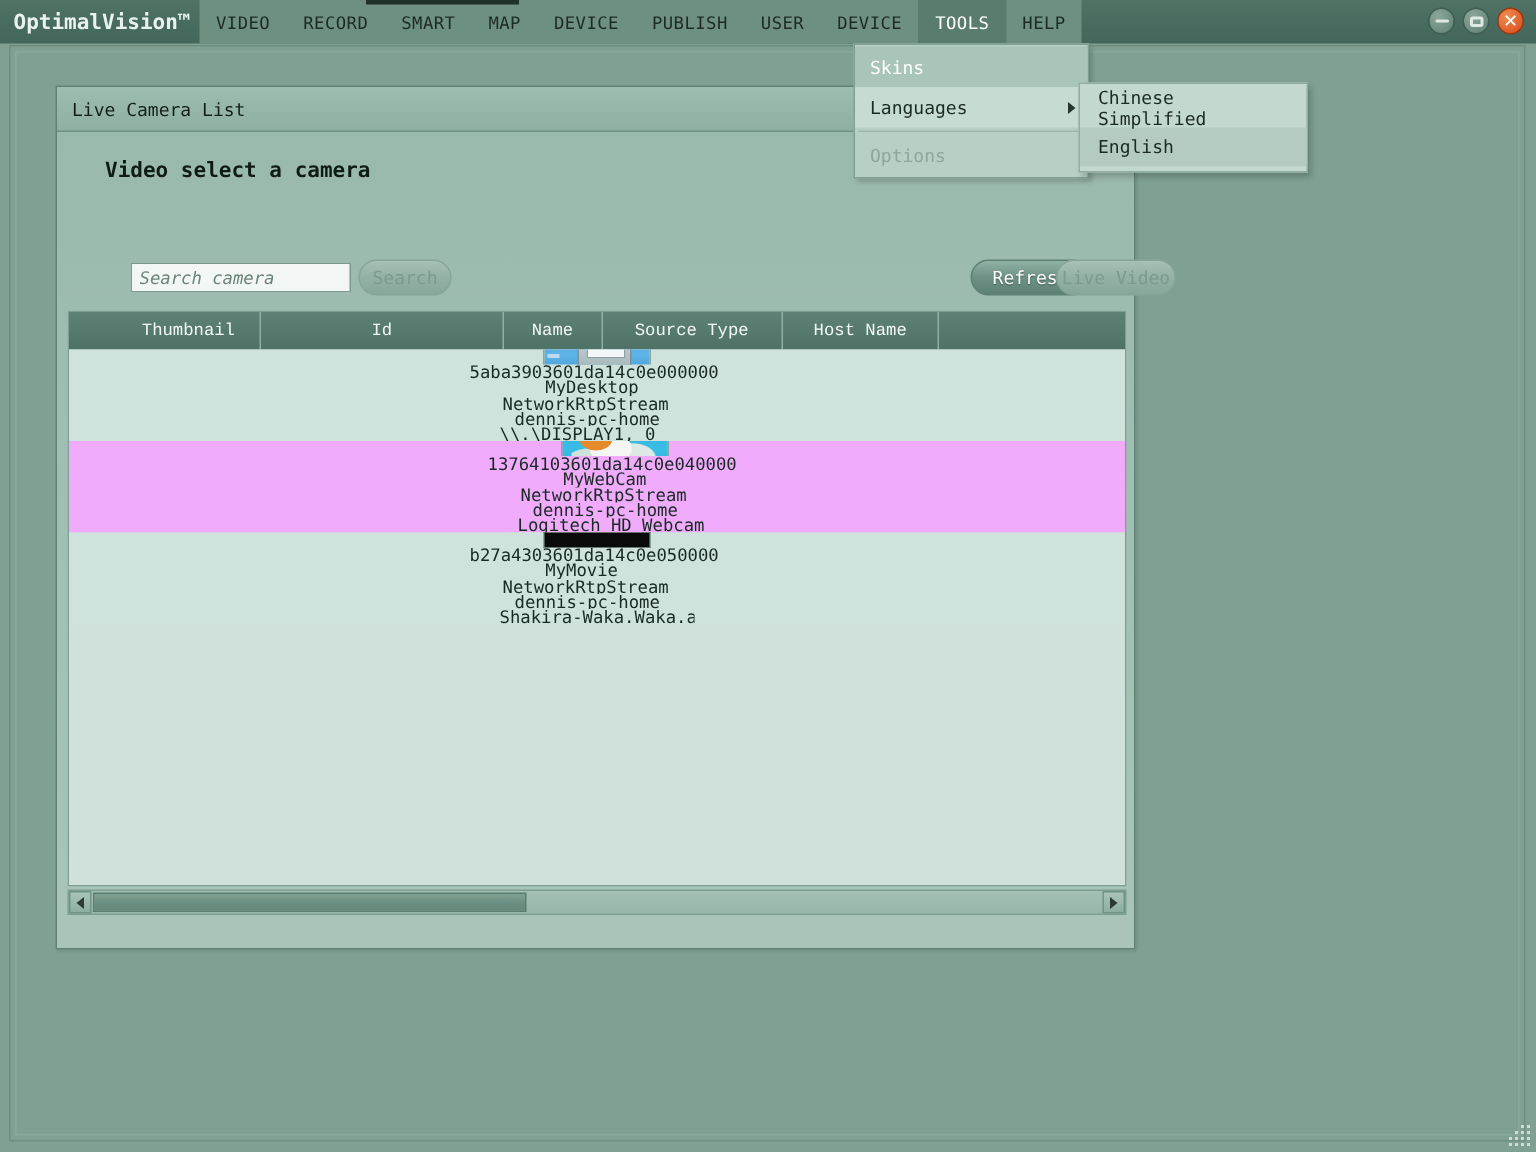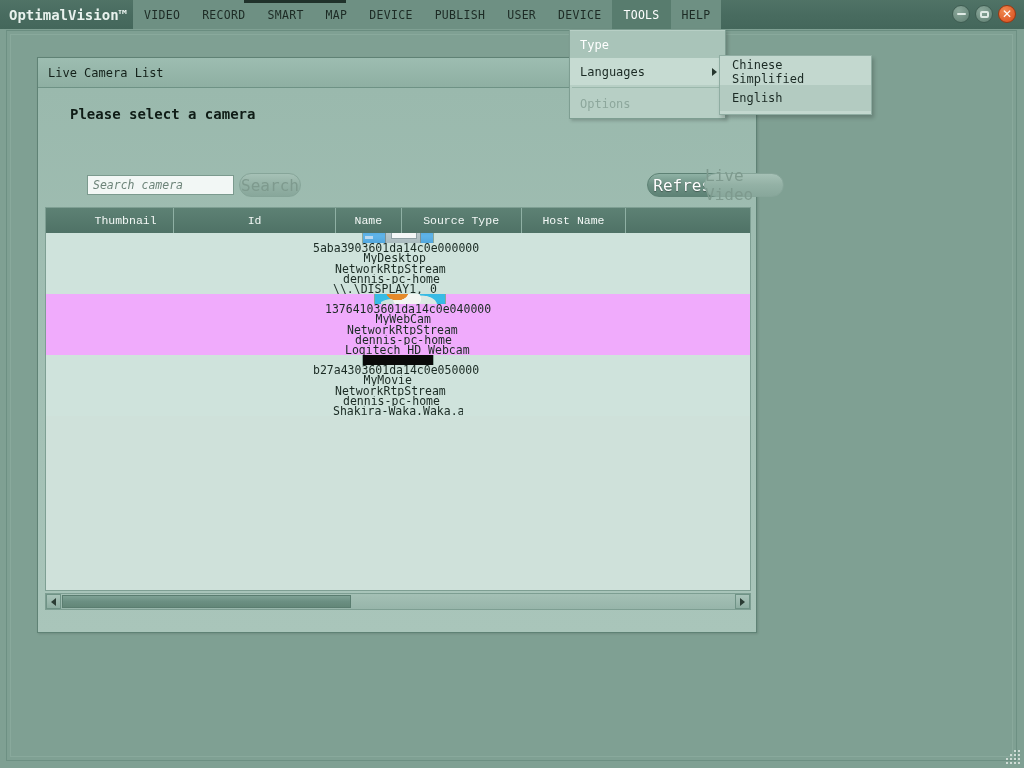--- a/index.html
+++ b/index.html
@@ -216,21 +216,21 @@
     padding: 0 5px;
     font-family: "DejaVu Sans Mono", monospace;
   }
   #search-input::placeholder { color:#6d8479; font-style: italic; }
 
   .btn {
     position: absolute;
     height: 24px;
     border:1px solid #5d8174;
     border-radius: 12px;
-    font-size: 16px;
+    font-size: 12px;
     font-family: "DejaVu Sans Mono", monospace;
     display:flex; align-items:center; justify-content:center;
     cursor: default;
   }
   .btn.enabled {
     background: linear-gradient(180deg,#8fb2a5 0%, #6d9184 50%, #5d8275 100%);
     color:#ffffff;
     text-shadow: 0 1px 1px rgba(0,0,0,.35);
   }
   .btn.disabled {
@@ -430,21 +430,21 @@
   <div id="top-strip"></div>
 
   <div id="camera-window">
 
     <div id="camera-window-titlebar">
       <span id="camera-window-title">Live Camera List</span>
     </div>
 
     <div id="camera-window-body">
 
-      <div id="panel-heading">Please select a camera</div>
+      <div id="panel-heading">Video select a camera</div>
 
       <div id="toolbar-row">
         <input id="search-input" type="text" placeholder="Search camera" style="">
         <div class="btn disabled" id="search-button">Search</div>
         <div class="btn enabled" id="refresh-button">Refresh</div>
         <div class="btn disabled" id="live-video-button">Live Video</div>
       </div>
 
       <div id="table-wrap">
 
@@ -509,21 +509,21 @@
         </div>
         <div class="scroll-arrow">
           <span class="tri-r"></span>
         </div>
       </div>
 
     </div>
   </div>
 
   <div id="tools-menu">
-    <div class="dd-item heading">Type</div>
+    <div class="dd-item heading">Skins</div>
     <div class="dd-item hover">
       <span>Languages</span>
       <span class="submenu-arrow"></span>
     </div>
     <div class="dd-sep"></div>
     <div class="dd-item disabled">Options</div>
   </div>
 
   <div id="lang-submenu">
     <div class="sub-item">Chinese Simplified</div>

